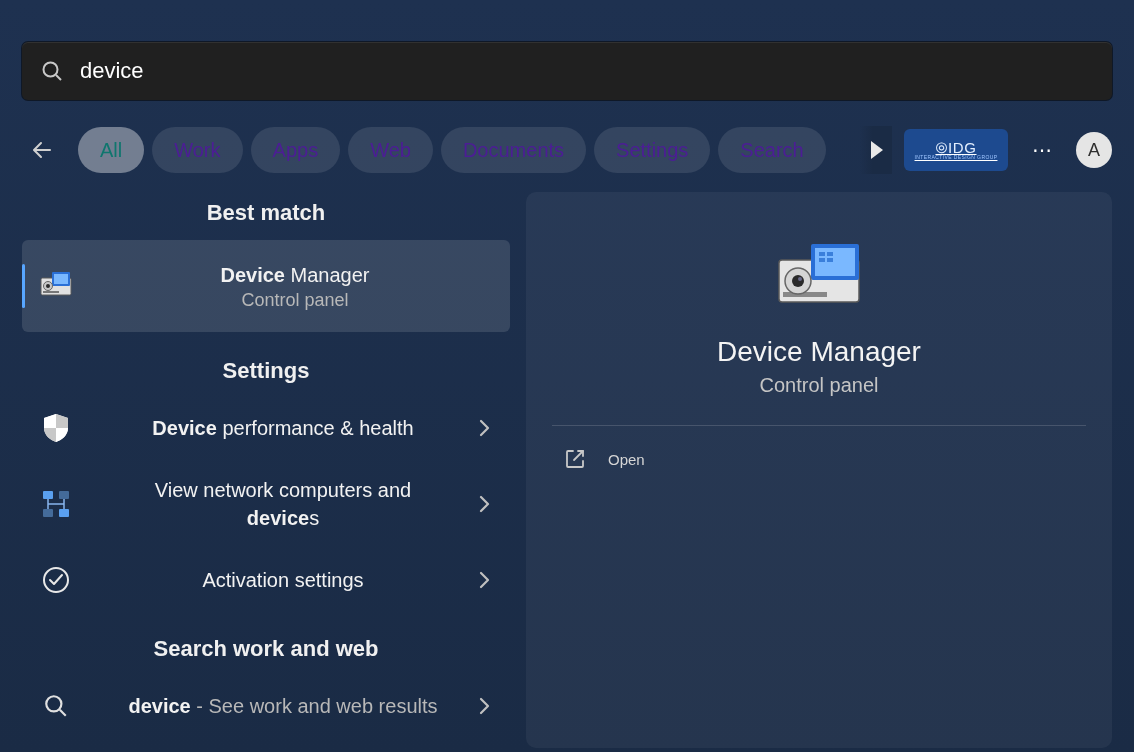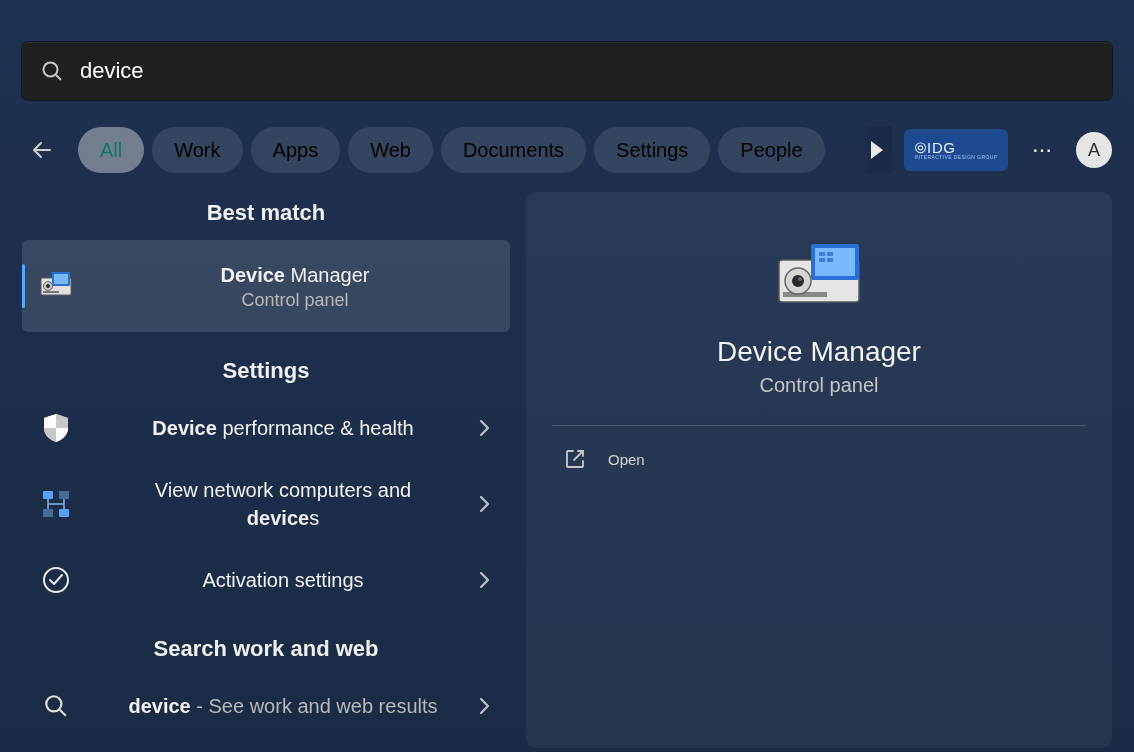--- a/index.html
+++ b/index.html
@@ -67,21 +67,21 @@
 
     .filter-pills {
       display: flex;
       gap: 8px;
       overflow: hidden;
       flex: 1;
     }
 
     .pill {
       background: rgba(255,255,255,0.10);
-      color: #000000;
+      color: #4c1d95;
       border-radius: 24px;
       height: 46px;
       display: flex;
       align-items: center;
       padding: 0 22px;
       font-size: 20px;
       white-space: nowrap;
       cursor: pointer;
     }
 
@@ -289,22 +289,23 @@
     }
 
     .action-label {
       font-size: 15px;
       color: #d5d5d5;
     }
 
     .idg-inner {
       display: flex;
       flex-direction: column;
-      align-items: flex-start;
+      align-items: center;
       line-height: 1;
+      text-decoration: underline;
     }
 
     .idg-top {
       font-size: 15px;
       font-weight: 500;
       color: #e3efff;
       letter-spacing: 0.6px;
     }
 
     .idg-bottom {
@@ -333,21 +334,21 @@
       <polyline points="11,5 4,12 11,19"></polyline>
     </svg>
   </div>
   <div class="filter-pills">
     <div class="pill active">All</div>
     <div class="pill">Work</div>
     <div class="pill">Apps</div>
     <div class="pill">Web</div>
     <div class="pill">Documents</div>
     <div class="pill">Settings</div>
-    <div class="pill">People</div>
+    <div class="pill">Search</div>
   </div>
   <div class="scroll-indicator">
     <svg width="14" height="18" viewBox="0 0 14 18" fill="#e8e8e8">
       <polygon points="2,0 14,9 2,18"></polygon>
     </svg>
   </div>
 
   <div class="right-tools">
     <div class="idg-badge">
       <div class="idg-inner">

